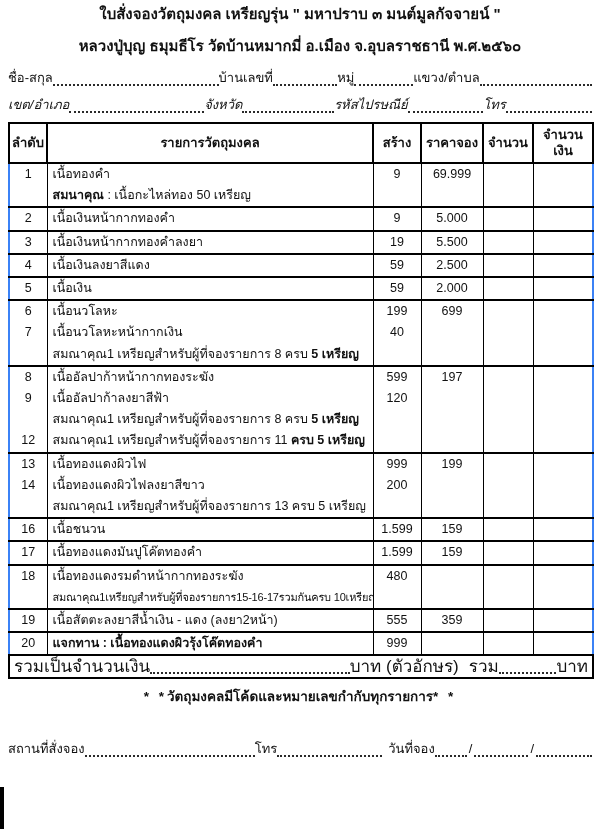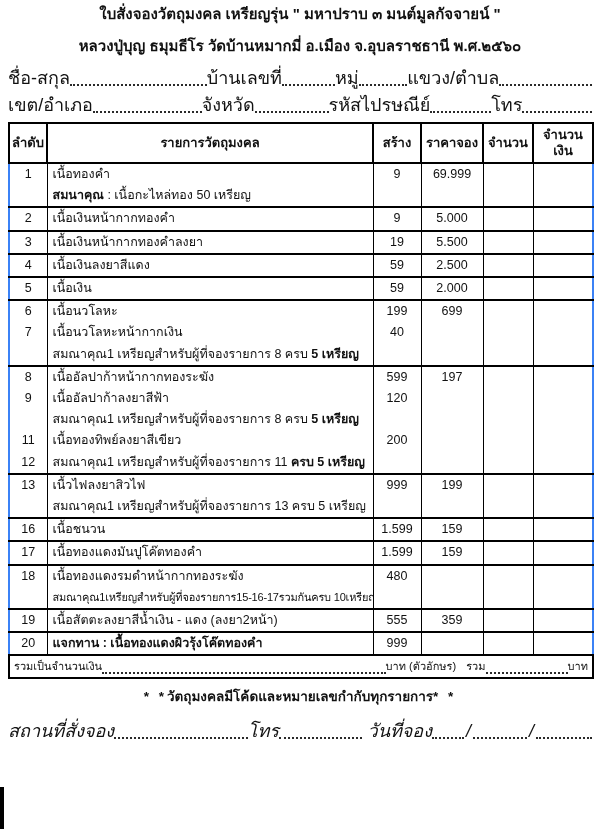--- a/index.html
+++ b/index.html
@@ -9,56 +9,56 @@
     -webkit-font-smoothing:antialiased;
   }
   .page{position:absolute;inset:0;background:#fff;padding:0 8px;box-sizing:border-box;}
 
   
   .title{ text-align:center;font-weight:bold;font-size:15px;line-height:20px;}
   .title.l1{margin-top:4px;}
   .title.l2{margin-top:12px;}
 
   
-  .fieldline{display:flex;align-items:center;font-size:18px;line-height:16px;white-space:nowrap;}
+  .fieldline{display:flex;align-items:center;font-size:13px;line-height:16px;white-space:nowrap;}
   .fieldline .lbl{flex:0 0 auto;}
   .dots{border-bottom:2px dotted #2a2a2a;height:13px;min-width:18px;}
   .grow{flex-grow:1;}
   .cust1{margin-top:14px;}
-  .cust2{margin-top:11px;}
+  .cust2{margin-top:11px;font-style:italic;}
 
   
   table.amulet{border-collapse:collapse;width:584px;margin-top:9px;table-layout:fixed;}
   table.amulet, table.amulet tbody{border:2px solid #3b82f6;}
   table.amulet th{
     border:2px solid #000;font-size:13px;font-weight:bold;padding:3px 2px;line-height:16px;
   }
   table.amulet td{
     border-left:1px solid #000;border-right:1px solid #000;
     font-size:12.5px;padding:2px 5px;line-height:17.2px;vertical-align:middle;
     overflow:hidden;white-space:nowrap;
   }
   tr.group-start td{border-top:2px solid #000;}
   td.c{text-align:center;}
   td.item-cell .seg-b{font-weight:bold;}
   td.item-cell.compact{font-size:11px;letter-spacing:-0.2px;}
 
   tr.total-row td{
-    border:2px solid #000;padding:3px 4px;font-size:11px;
+    border:2px solid #000;padding:3px 4px;font-size:17px;
   }
   .total-line{display:flex;align-items:flex-end;white-space:nowrap;line-height:15px;}
   .total-line .dots{height:12px;}
   .total-gap{width:10px;}
 
   
   .note{margin-top:6px;text-align:center;font-weight:bold;font-size:13.5px;}
   .note .star{letter-spacing:3px;font-weight:bold;}
 
   
-  .orderline{margin-top:16px;font-style:italic;}
+  .orderline{margin-top:34px;}
   .slash{padding:0 2px;}
 
   .scan-bar{position:absolute;left:0;bottom:0;width:4px;height:42px;background:#000;}
 </style>
 </head>
 <body>
 
 <div class="page">
 
   <div class="title l1">ใบสั่งจองวัตถุมงคล เหรียญรุ่น " มหาปราบ ๓ มนต์มูลกัจจายน์ "</div>
@@ -196,40 +196,40 @@
         </tr>
         <tr>
           <td class="c"></td>
           <td class="item-cell"><span class="seg">สมณาคุณ1 เหรียญสำหรับผู้ที่จองรายการ 8 ครบ </span><span class="seg-b">5 เหรียญ</span></td>
           <td class="c"></td>
           <td class="c"></td>
           <td class="c"></td>
           <td class="c"></td>
         </tr>
         <tr>
-          <td class="c">11</td>
-          <td class="item-cell"><span class="seg">เนื้อทองทิพย์ลงยาสีเขียว</span></td>
-          <td class="c">200</td>
-          <td class="c"></td>
-          <td class="c"></td>
-          <td class="c"></td>
-        </tr>
-        <tr>
           <td class="c">12</td>
           <td class="item-cell"><span class="seg">สมณาคุณ1 เหรียญสำหรับผู้ที่จองรายการ 11 </span><span class="seg-b">ครบ 5 เหรียญ</span></td>
           <td class="c"></td>
           <td class="c"></td>
           <td class="c"></td>
           <td class="c"></td>
         </tr>
         <tr class="group-start">
           <td class="c">13</td>
-          <td class="item-cell"><span class="seg">เนื้วไฟลงยาสิวไฟ</span></td>
+          <td class="item-cell"><span class="seg">เนื้อทองแดงผิวไฟ</span></td>
           <td class="c">999</td>
           <td class="c">199</td>
+          <td class="c"></td>
+          <td class="c"></td>
+        </tr>
+        <tr>
+          <td class="c">14</td>
+          <td class="item-cell"><span class="seg">เนื้อทองแดงผิวไฟลงยาสีขาว</span></td>
+          <td class="c">200</td>
+          <td class="c"></td>
           <td class="c"></td>
           <td class="c"></td>
         </tr>
         <tr>
           <td class="c"></td>
           <td class="item-cell"><span class="seg">สมณาคุณ1 เหรียญสำหรับผู้ที่จองรายการ 13 ครบ 5 เหรียญ</span></td>
           <td class="c"></td>
           <td class="c"></td>
           <td class="c"></td>
           <td class="c"></td>

